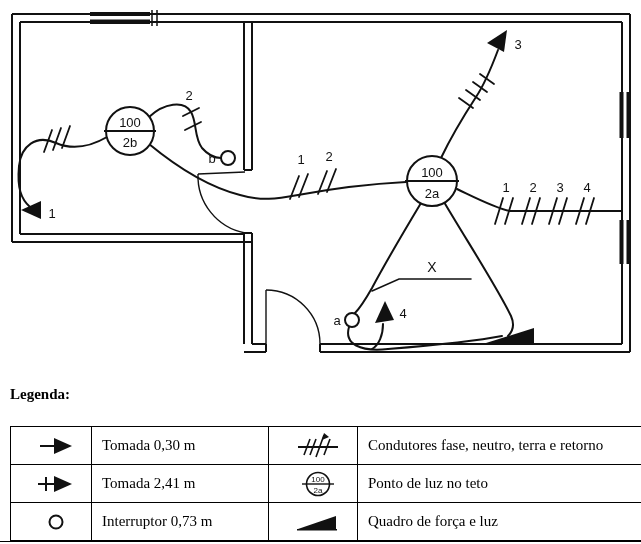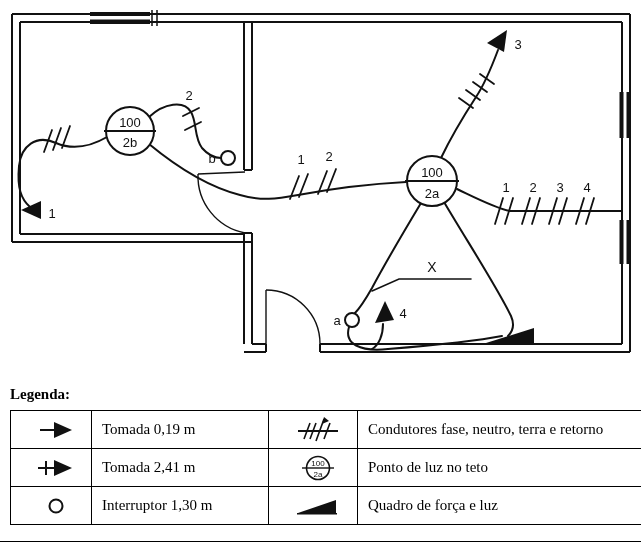--- a/index.html
+++ b/index.html
@@ -3,21 +3,21 @@
 <meta charset="utf-8">
 <style>
   html,body{margin:0;padding:0;background:#fff;}
   .page{
     position:relative;width:641px;height:544px;background:#ffffff;
     font-family:"Liberation Serif",serif;overflow:hidden;
   }
   .plan-svg{position:absolute;left:0;top:0;}
   .plan-svg text{font-family:"Liberation Sans",sans-serif;fill:#111;}
   .legend{position:absolute;left:10px;top:386px;width:621px;}
-  .legend-title{font-weight:bold;font-size:15px;color:#000;margin-bottom:7px;}
+  .legend-title{font-weight:bold;font-size:15px;color:#000;margin-bottom:23px;}
   table.legend-table{border-collapse:collapse;table-layout:fixed;width:620px;}
   table.legend-table td{
     border:1.6px solid #000;height:37px;font-size:15px;color:#000;
     padding:0 0 0 10px;vertical-align:middle;background:#fff;
   }
   td.icon-cell{text-align:center;padding:0;}
   .col-icon1{width:70px;} .col-text1{width:166px;} .col-icon2{width:78px;} .col-text2{width:306px;}
   .icon-cell svg{vertical-align:middle;}
   .icon-cell svg text{font-family:"Liberation Sans",sans-serif;fill:#111;}
   .bottom-rule{position:absolute;left:0;right:0;bottom:2px;border-top:1.5px solid #000;}
@@ -169,21 +169,21 @@
 
     <table class="legend-table">
       <tbody>
           <tr>
         <td class="icon-cell col-icon1">
           <svg width="40" height="24">
             <path d="M 4,12 H 18" stroke="#111" stroke-width="2" fill="none"></path>
             <polygon points="18,4 18,20 36,12" fill="#111"></polygon>
           </svg>
         </td>
-        <td class="col-text1">Tomada 0,19 m</td>
+        <td class="col-text1">Tomada 0,30 m</td>
         <td class="icon-cell col-icon2">
           <svg width="46" height="30">
             <path d="M 3,16 H 43" stroke="#111" stroke-width="1.8" fill="none"></path>
             <path d="M 15,8 L 9,24 M 21,8 L 15,24 M 29,4 L 21,26 M 35,8 L 29,24" stroke="#111" stroke-width="1.6" fill="none"></path>
             <polygon points="29,2 34,6 27,9" fill="#111"></polygon>
           </svg>
         </td>
         <td class="col-text2">Condutores fase, neutro, terra e retorno</td>
       </tr>
       <tr>
@@ -204,21 +204,21 @@
           </svg>
         </td>
         <td>Ponto de luz no teto</td>
       </tr>
       <tr>
         <td class="icon-cell">
           <svg width="40" height="24">
             <circle cx="20" cy="12" r="6.5" fill="#fff" stroke="#111" stroke-width="2"></circle>
           </svg>
         </td>
-        <td>Interruptor 1,30 m</td>
+        <td>Interruptor 0,73 m</td>
         <td class="icon-cell">
           <svg width="46" height="26">
             <polygon points="3,20 41,7 41,20" fill="#111"></polygon>
             <path d="M 2,20.8 H 42" stroke="#111" stroke-width="1.4" fill="none"></path>
           </svg>
         </td>
         <td>Quadro de força e luz</td>
       </tr>
     </tbody>
       </table>

